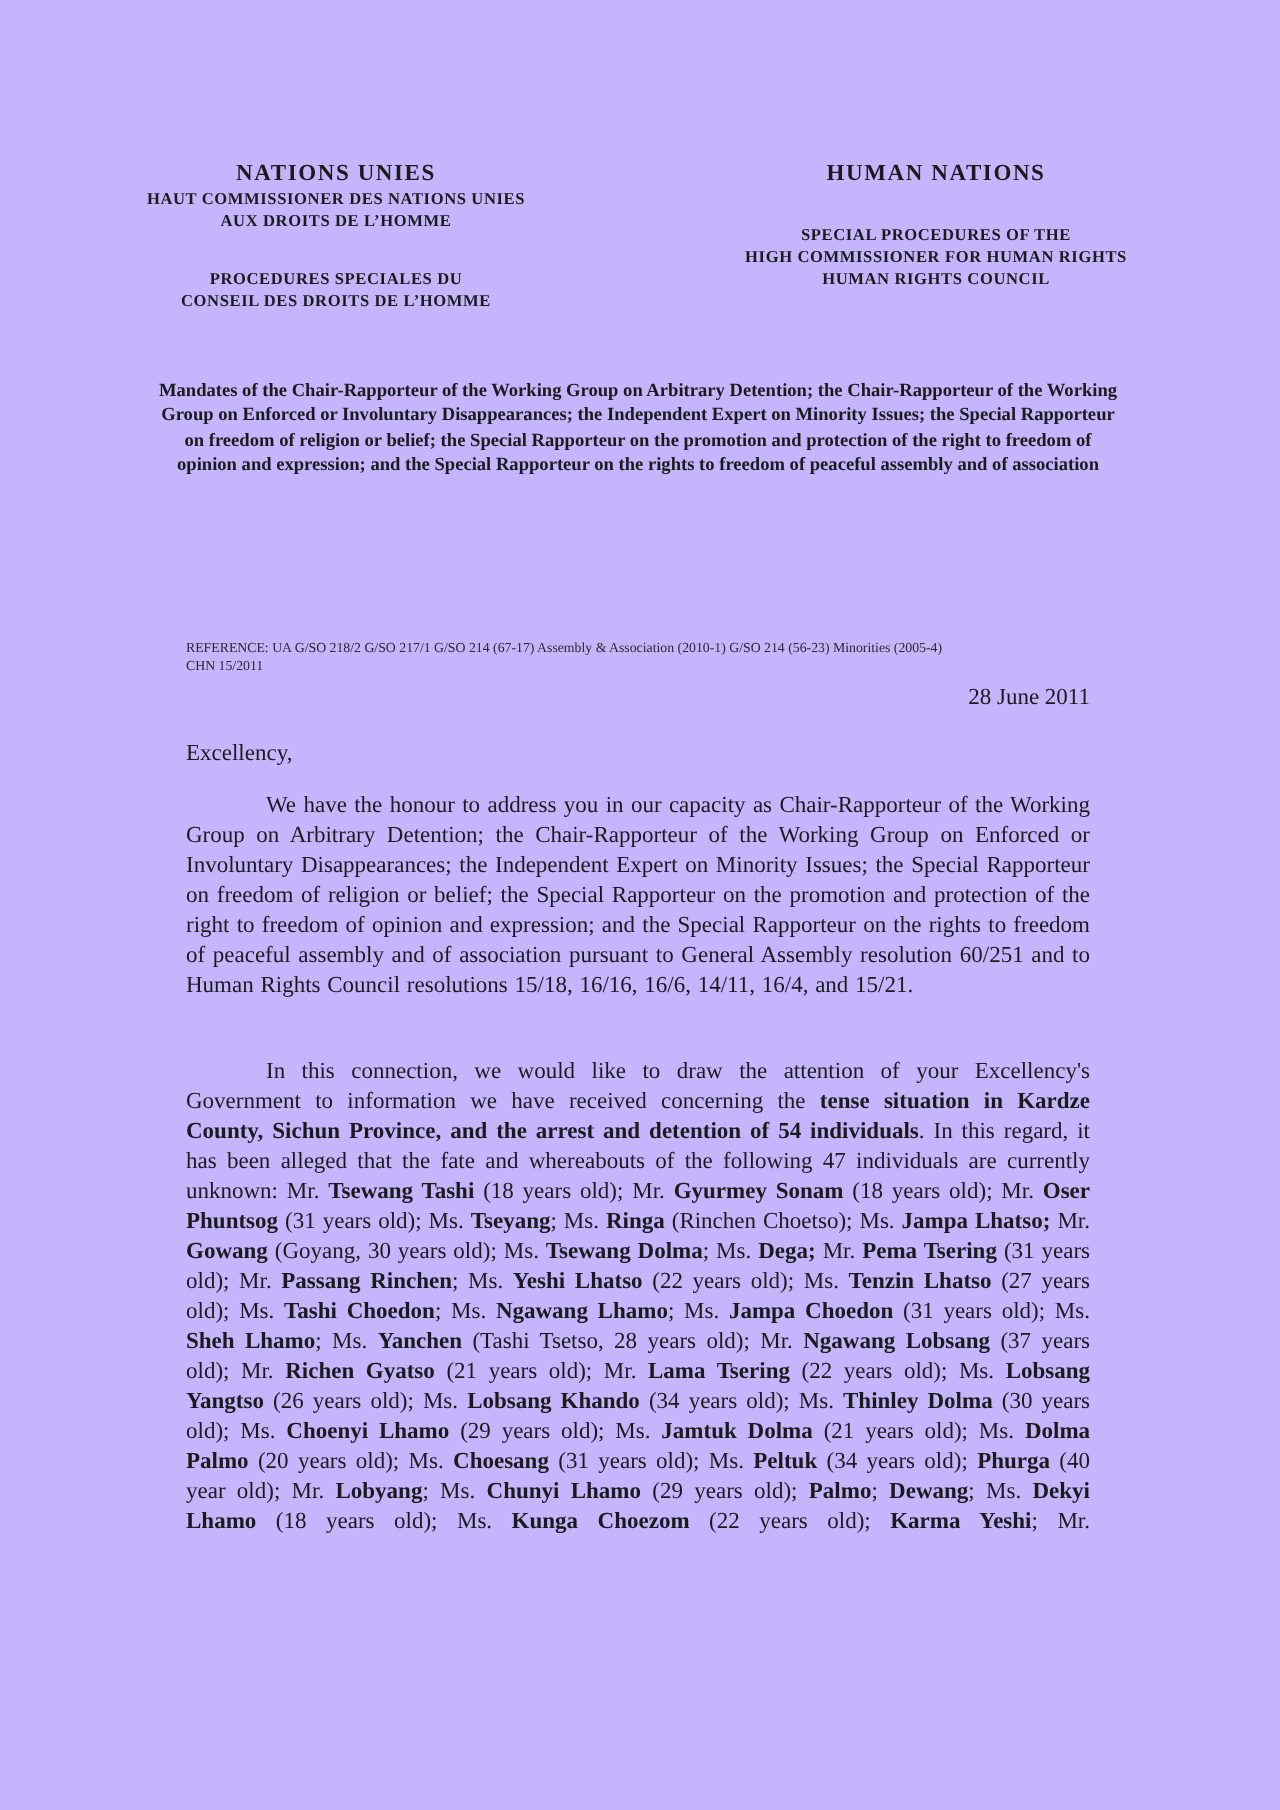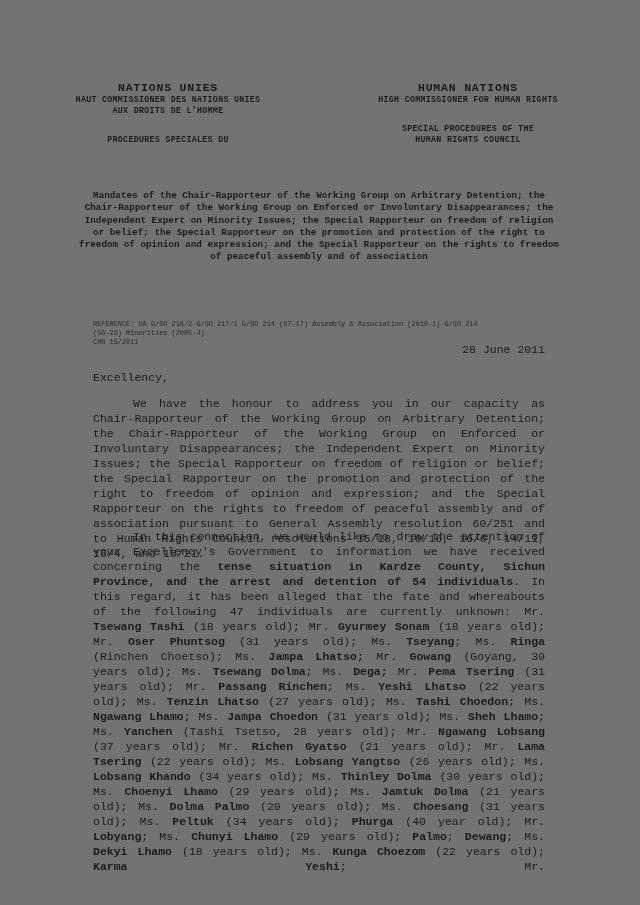--- a/index.html
+++ b/index.html
@@ -4,22 +4,22 @@
 <style>
   html, body {
     margin: 0;
     padding: 0;
     background: #ffffff;
   }
   .page {
     position: relative;
     width: 640px;
     height: 905px;
-    background: #737373;
-    font-family: Liberation Mono, monospace;
+    background: #c4b5fd;
+    font-family: Liberation Serif, serif;
     color: #1b1b1b;
     overflow: hidden;
   }
   
   .hdr {
     position: absolute;
     top: 81px;
     text-align: center;
     font-weight: bold;
   }
@@ -92,26 +92,27 @@
 </head>
 <body>
 
 <div class="page">
 
   <div class="hdr fr">
     <div class="org">NATIONS UNIES</div>
     <div class="sub">HAUT COMMISSIONER DES NATIONS UNIES</div>
     <div class="sub">AUX DROITS DE L’HOMME</div>
     <div class="sub gap">PROCEDURES SPECIALES DU</div>
+    <div class="sub">CONSEIL DES DROITS DE L’HOMME</div>
   </div>
 
   <div class="hdr en">
     <div class="org">HUMAN NATIONS</div>
+    <div class="sub gap">SPECIAL PROCEDURES OF THE</div>
     <div class="sub">HIGH COMMISSIONER FOR HUMAN RIGHTS</div>
-    <div class="sub gap">SPECIAL PROCEDURES OF THE</div>
     <div class="sub">HUMAN RIGHTS COUNCIL</div>
   </div>
 
   <div class="mandates">Mandates of the Chair-Rapporteur of the Working Group on Arbitrary Detention; the Chair-Rapporteur of the Working Group on Enforced or Involuntary Disappearances; the Independent Expert on Minority Issues; the Special Rapporteur on freedom of religion or belief; the Special Rapporteur on the promotion and protection of the right to freedom of opinion and expression; and the Special Rapporteur on the rights to freedom of peaceful assembly and of association</div>
 
   <div class="reference">
     <div>REFERENCE: UA G/SO 218/2 G/SO 217/1 G/SO 214 (67-17) Assembly &amp; Association (2010-1) G/SO 214 (56-23) Minorities (2005-4)</div>
     <div>CHN 15/2011</div>
   </div>
 

